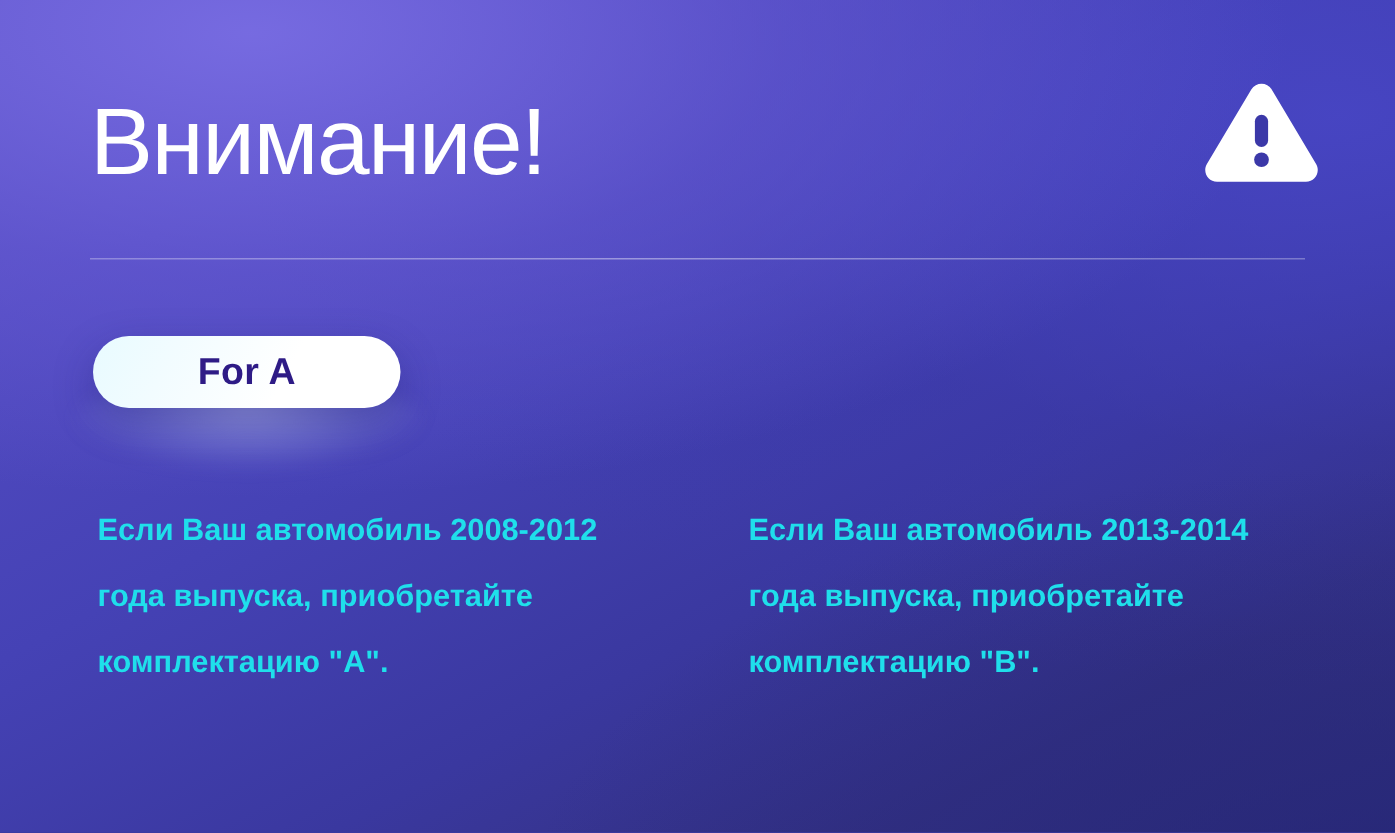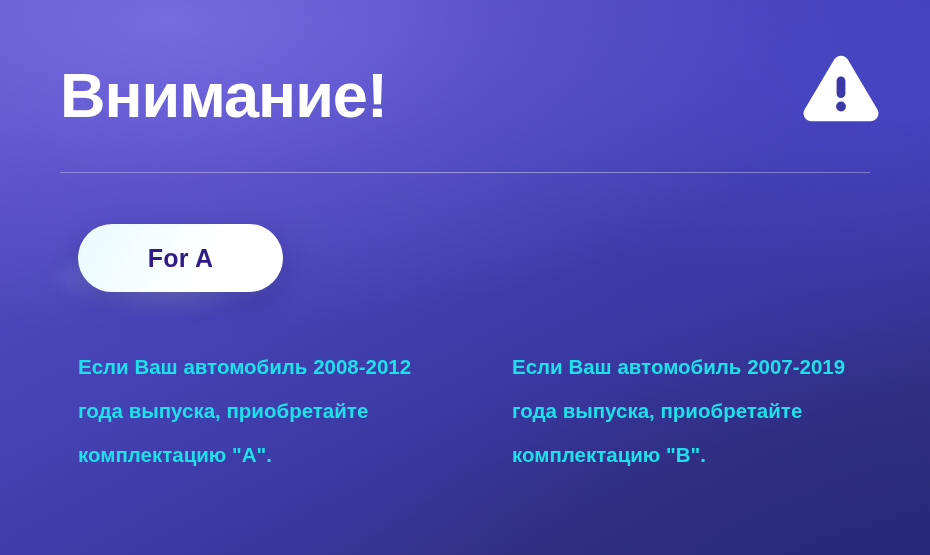--- a/index.html
+++ b/index.html
@@ -41,21 +41,21 @@
     position: absolute;
     left: 60px;
     top: 46px;
     right: 55px;
     height: 98px;
   }
   .page-title {
     margin: 0;
     font-size: 63px;
     line-height: 98px;
-    font-weight: 700;
+    font-weight: 400;
     color: #ffffff;
     letter-spacing: -1px;
     white-space: nowrap;
   }
 
   
   .warn-icon {
     position: absolute;
     right: -5px;
     top: 8px;
@@ -101,42 +101,42 @@
     top: 26px;
     width: 232px;
     height: 62px;
     border-radius: 50%;
     background: radial-gradient(ellipse at 50% 35%, rgba(214,225,255,0.50) 0%, rgba(170,182,240,0.26) 45%, rgba(140,150,225,0.0) 75%);
     filter: blur(6px);
     pointer-events: none;
   }
   .pill {
     position: absolute;
-    left: 16px;
+    left: 0;
     top: 0;
     width: 205px;
-    height: 68px;
+    height: 48px;
     border: none;
     border-radius: 34px;
     cursor: pointer;
     background: linear-gradient(118deg, #e8fbff 0%, #f2fcff 26%, #ffffff 62%, #ffffff 100%);
     box-shadow: 0 10px 26px rgba(30,28,110,0.34);
     display: flex;
     align-items: center;
     justify-content: center;
     font-family: "Liberation Sans", "DejaVu Sans", sans-serif;
     font-size: 25px;
     font-weight: 700;
     color: #2e1b86;
     letter-spacing: 0.2px;
   }
 
   
   .copy {
-    margin: 16px;
+    margin: 3px;
     padding: 0;
     list-style: none;
     position: absolute;
     top: 105px;
     left: 0;
     width: 395px;
   }
   .copy li {
     font-size: 20.5px;
     font-weight: 700;
@@ -172,20 +172,20 @@
       </div>
       <ul class="copy">
         <li>Если Ваш автомобиль 2008-2012</li>
         <li>года выпуска, приобретайте</li>
         <li>комплектацию "А".</li>
       </ul>
     </div>
 
     <div class="col col-b">
       <ul class="copy">
-        <li>Если Ваш автомобиль 2007-2019</li>
+        <li>Если Ваш автомобиль 2013-2014</li>
         <li>года выпуска, приобретайте</li>
         <li>комплектацию "В".</li>
       </ul>
     </div>
 
   </div>
 </div>
 
 </body></html>

